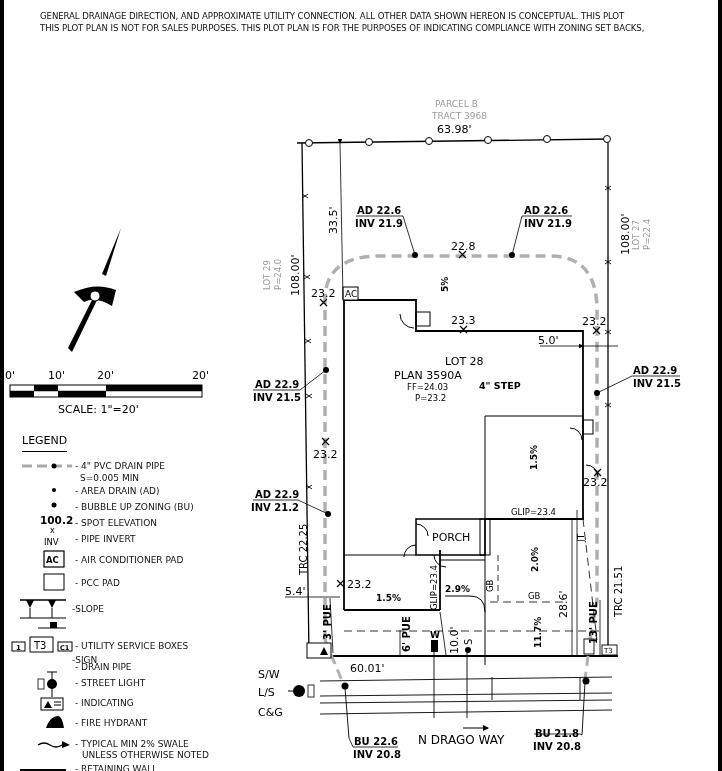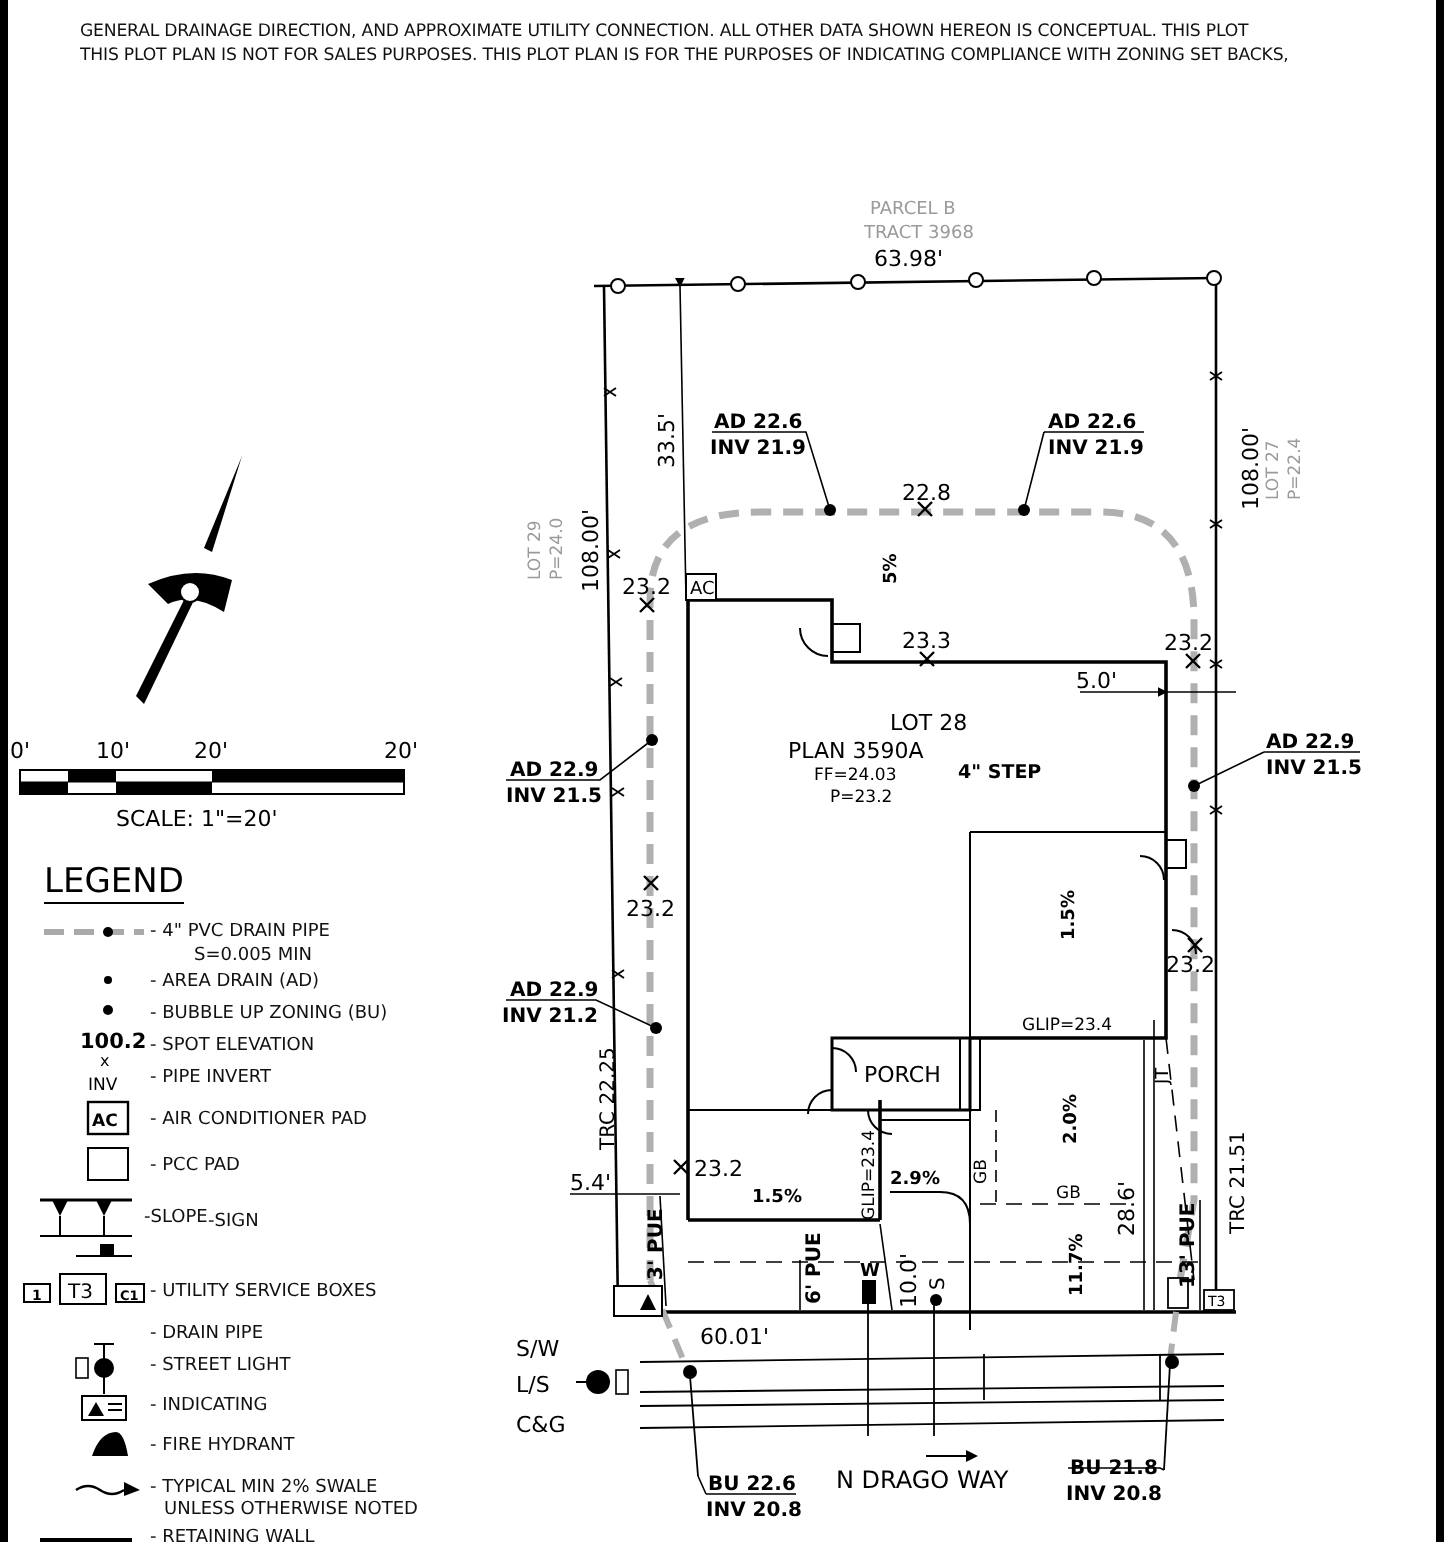--- a/index.html
+++ b/index.html
@@ -4,21 +4,21 @@
 <style>
   html, body { margin:0; padding:0; background:#fff; }
   body { width:722px; height:771px; position:relative; overflow:hidden; font-family:"DejaVu Sans", sans-serif; }
   .frame-left { position:absolute; left:0; top:0; width:4px; height:771px; background:#000; }
   .frame-right { position:absolute; right:0; top:0; width:4px; height:771px; background:#000; }
   .disclaimer { position:absolute; left:40px; top:10px; width:660px; font-size:8.6px; line-height:12px; color:#111; letter-spacing:-0.1px; }
   .disclaimer div { white-space:nowrap; }
   svg.plan { position:absolute; left:0; top:0; }
   .t { font-family:"DejaVu Sans", sans-serif; fill:#000; }
   .g { fill:#9a9a9a; }
-  .legend-title { position:absolute; left:22px; top:432px; font-size:17px; color:#000; border-bottom:1.5px solid #000; line-height:18px; padding-bottom:1px; }
+  .legend-title { position:absolute; left:22px; top:432px; font-size:11px; color:#000; border-bottom:1.5px solid #000; line-height:18px; padding-bottom:1px; }
   .leg-row { position:absolute; left:75px; font-size:9px; color:#111; white-space:nowrap; }
   .scale-lbl { position:absolute; font-size:11px; color:#000; }
 </style>
 </head>
 <body>
 
 <div class="frame-left"></div>
 <div class="frame-right"></div>
 
 <div class="disclaimer">
@@ -298,29 +298,29 @@
 </svg>
 
 <span class="scale-lbl" style="left:5px;top:369px;">0'</span>
 <span class="scale-lbl" style="left:48px;top:369px;">10'</span>
 <span class="scale-lbl" style="left:97px;top:369px;">20'</span>
 <span class="scale-lbl" style="left:192px;top:369px;">20'</span>
 <span class="scale-lbl" style="left:58px;top:403px;">SCALE:  1"=20'</span>
 
 <div class="legend-title">LEGEND</div>
 <div class="leg-row" style="top:461px;"><span>- 4" PVC DRAIN PIPE</span></div>
-<div class="leg-row" style="top:473px;left:97px;">S=0.005 MIN</div>
+<div class="leg-row" style="top:473px;left:80px;">S=0.005 MIN</div>
 <div class="leg-row" style="top:486px;">- AREA DRAIN (AD)</div>
 <div class="leg-row" style="top:502px;">- BUBBLE UP ZONING (BU)</div>
 <div class="leg-row" style="top:518px;">- SPOT ELEVATION</div>
 <div class="leg-row" style="top:534px;">- PIPE INVERT</div>
 <div class="leg-row" style="top:555px;">- AIR CONDITIONER PAD</div>
 <div class="leg-row" style="top:578px;">- PCC PAD</div>
 <div class="leg-row" style="top:604px;left:72px;">-SLOPE</div>
-<div class="leg-row" style="top:606px;left:72px;margin-left:32px;">-SIGN</div>
+<div class="leg-row" style="top:655px;left:72px;">-SIGN</div>
 <div class="leg-row" style="top:641px;">- UTILITY SERVICE BOXES</div>
 <div class="leg-row" style="top:662px;">- DRAIN PIPE</div>
 <div class="leg-row" style="top:678px;">- STREET LIGHT</div>
 <div class="leg-row" style="top:698px;">- INDICATING</div>
 <div class="leg-row" style="top:718px;">- FIRE HYDRANT</div>
 <div class="leg-row" style="top:739px;">- TYPICAL MIN 2% SWALE</div>
 <div class="leg-row" style="top:750px;left:82px;">UNLESS OTHERWISE NOTED</div>
 <div class="leg-row" style="top:764px;">- RETAINING WALL</div>
 
 </body></html>

